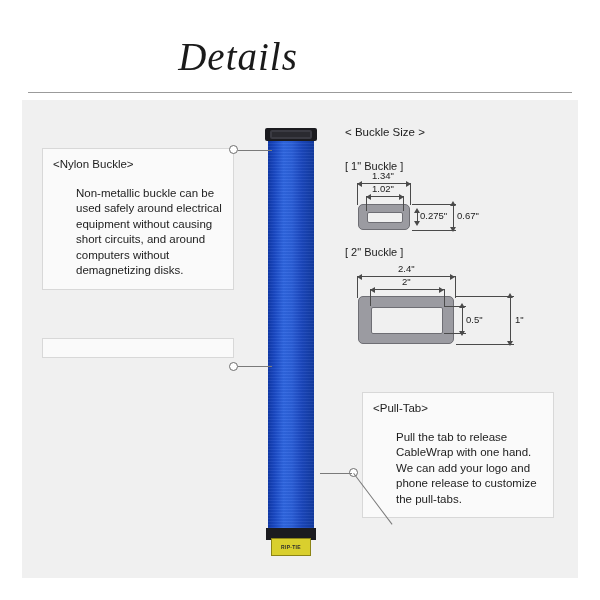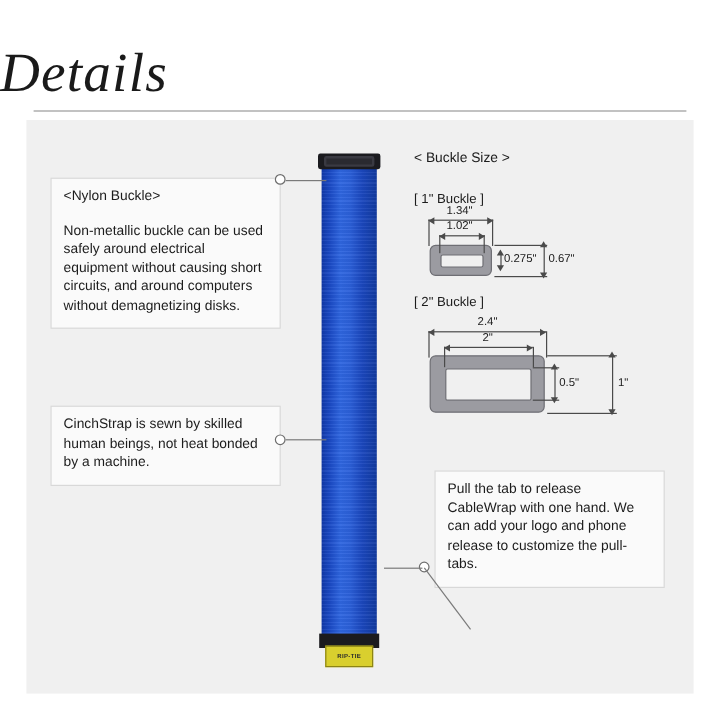--- a/index.html
+++ b/index.html
@@ -18,23 +18,23 @@
     width: 600px;
     height: 600px;
   }
 
   
   .title {
     position: absolute;
     top: 34px;
     left: 0;
     width: 476px;
-    text-align: left;
+    text-align: center;
     font-family: "Liberation Serif", serif;
-    font-size: 46px;
+    font-size: 39px;
     font-style: italic;
     color: #1a1a1a;
     letter-spacing: 1px;
   }
   .title-rule {
     position: absolute;
     top: 92px;
     left: 28px;
     width: 544px;
     height: 1px;
@@ -121,21 +121,21 @@
     position: absolute;
     background: #fafafa;
     border: 1px solid #d8d8d8;
     padding: 8px 10px 10px 10px;
     font-size: 11.5px;
     line-height: 15.5px;
     color: #1c1c1c;
     box-sizing: border-box;
   }
   .callout p { margin: 0; }
-  .callout p + p { margin-top: 13px; }
+  .callout p + p { margin-top: 13px; margin-left: 23px; }
   .callout .head { margin: 0 0 1px 0; }
 
   #callout-nylon  { top: 148px; left: 42px;  width: 192px; }
   #callout-sewn   { top: 338px; left: 42px;  width: 192px; }
   #callout-pull   { top: 392px; left: 362px; width: 192px; }
 
   
   .leader {
     position: absolute;
     height: 1px;
@@ -242,26 +242,26 @@
   <div class="pull-tab">RIP-TIE</div>
 
   <div class="callout" id="callout-nylon">
     <p class="head">&lt;Nylon Buckle&gt;</p>
     <p>Non-metallic buckle can be used safely around electrical equipment without causing short circuits, and around computers without demagnetizing disks.</p>
   </div>
   <div class="dot" style="top:145px; left:229px;"></div>
   <div class="leader" style="top:150px; left:238px; width:34px;"></div>
 
   <div class="callout" id="callout-sewn">
-    <p>CinchStrap is sewn by skilled human beings, not heat bonded by a machine.</p>
   </div>
   <div class="dot" style="top:362px; left:229px;"></div>
   <div class="leader" style="top:366px; left:238px; width:34px;"></div>
 
   <div class="callout" id="callout-pull">
+    <p class="head">&lt;Pull-Tab&gt;</p>
     <p>Pull the tab to release CableWrap with one hand. We can add your logo and phone release to customize the pull-tabs.</p>
   </div>
   <div class="dot" style="top:468px; left:349px;"></div>
   <div class="leader" style="top:473px; left:320px; width:32px;"></div>
   <div class="leader" style="top:473px; left:354px; width:64px; transform: rotate(53deg);"></div>
 
   <div class="spec-title">&lt; Buckle Size  &gt;</div>
 
   <div class="spec-label" id="label-1in">[ 1" Buckle ]</div>
 

